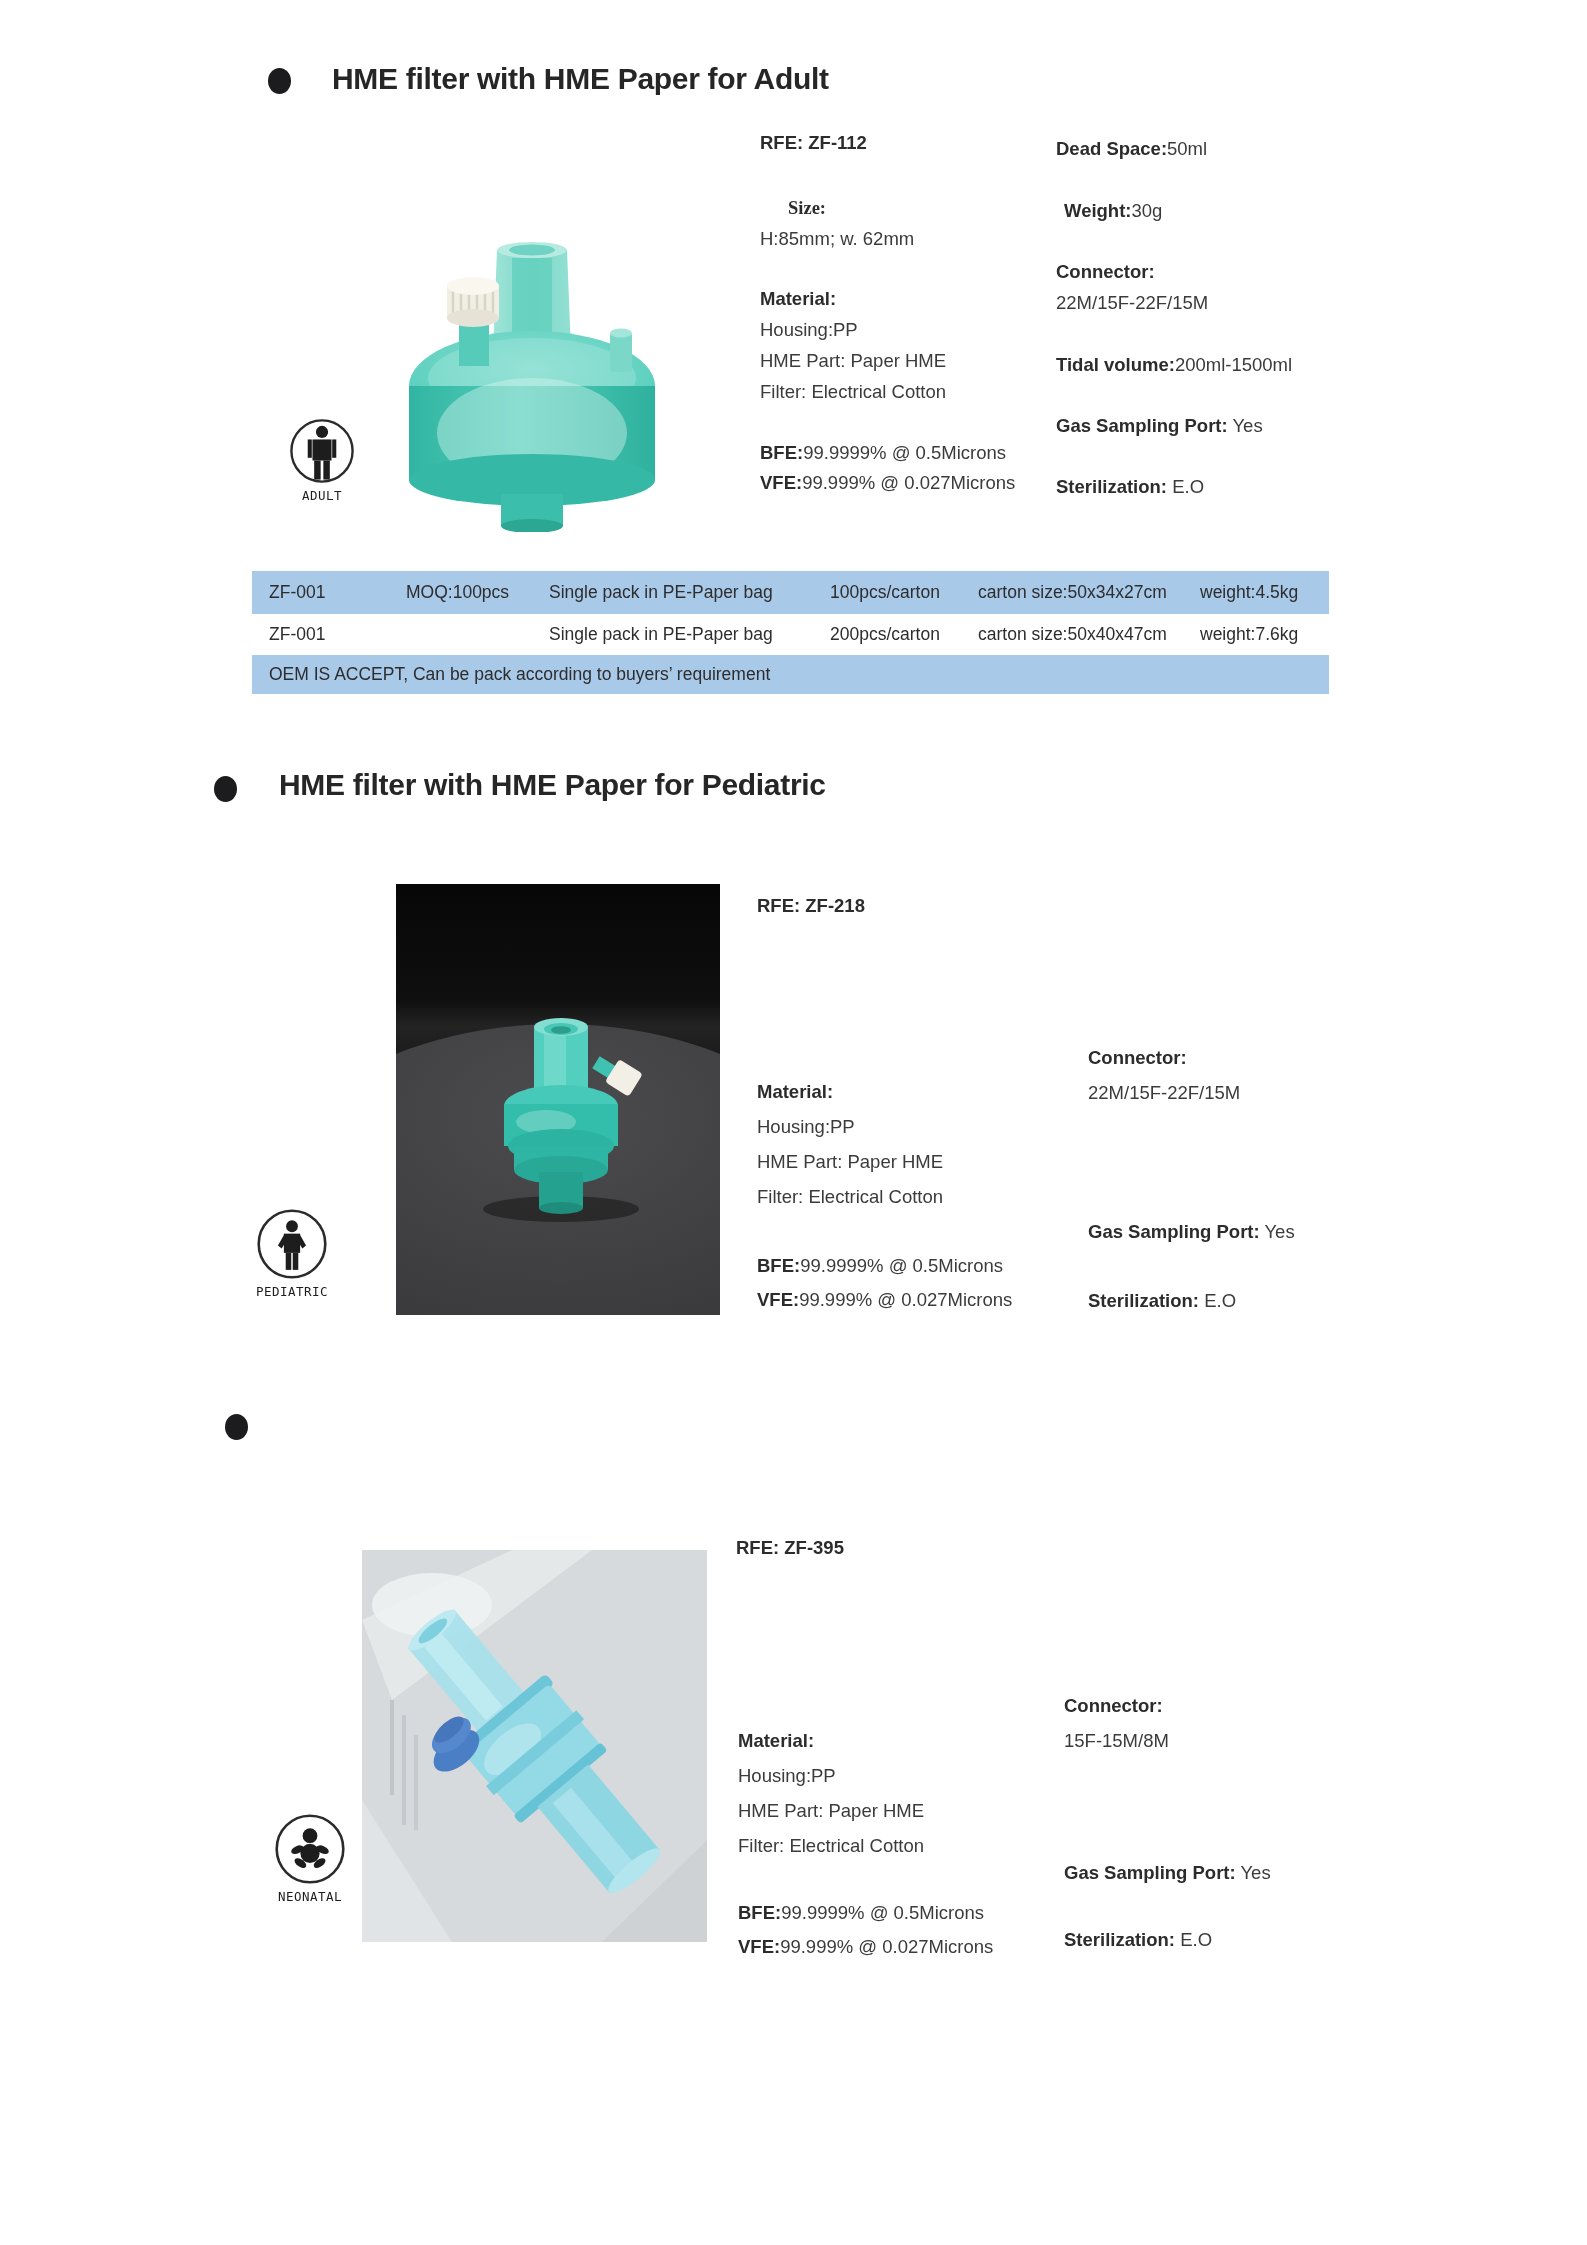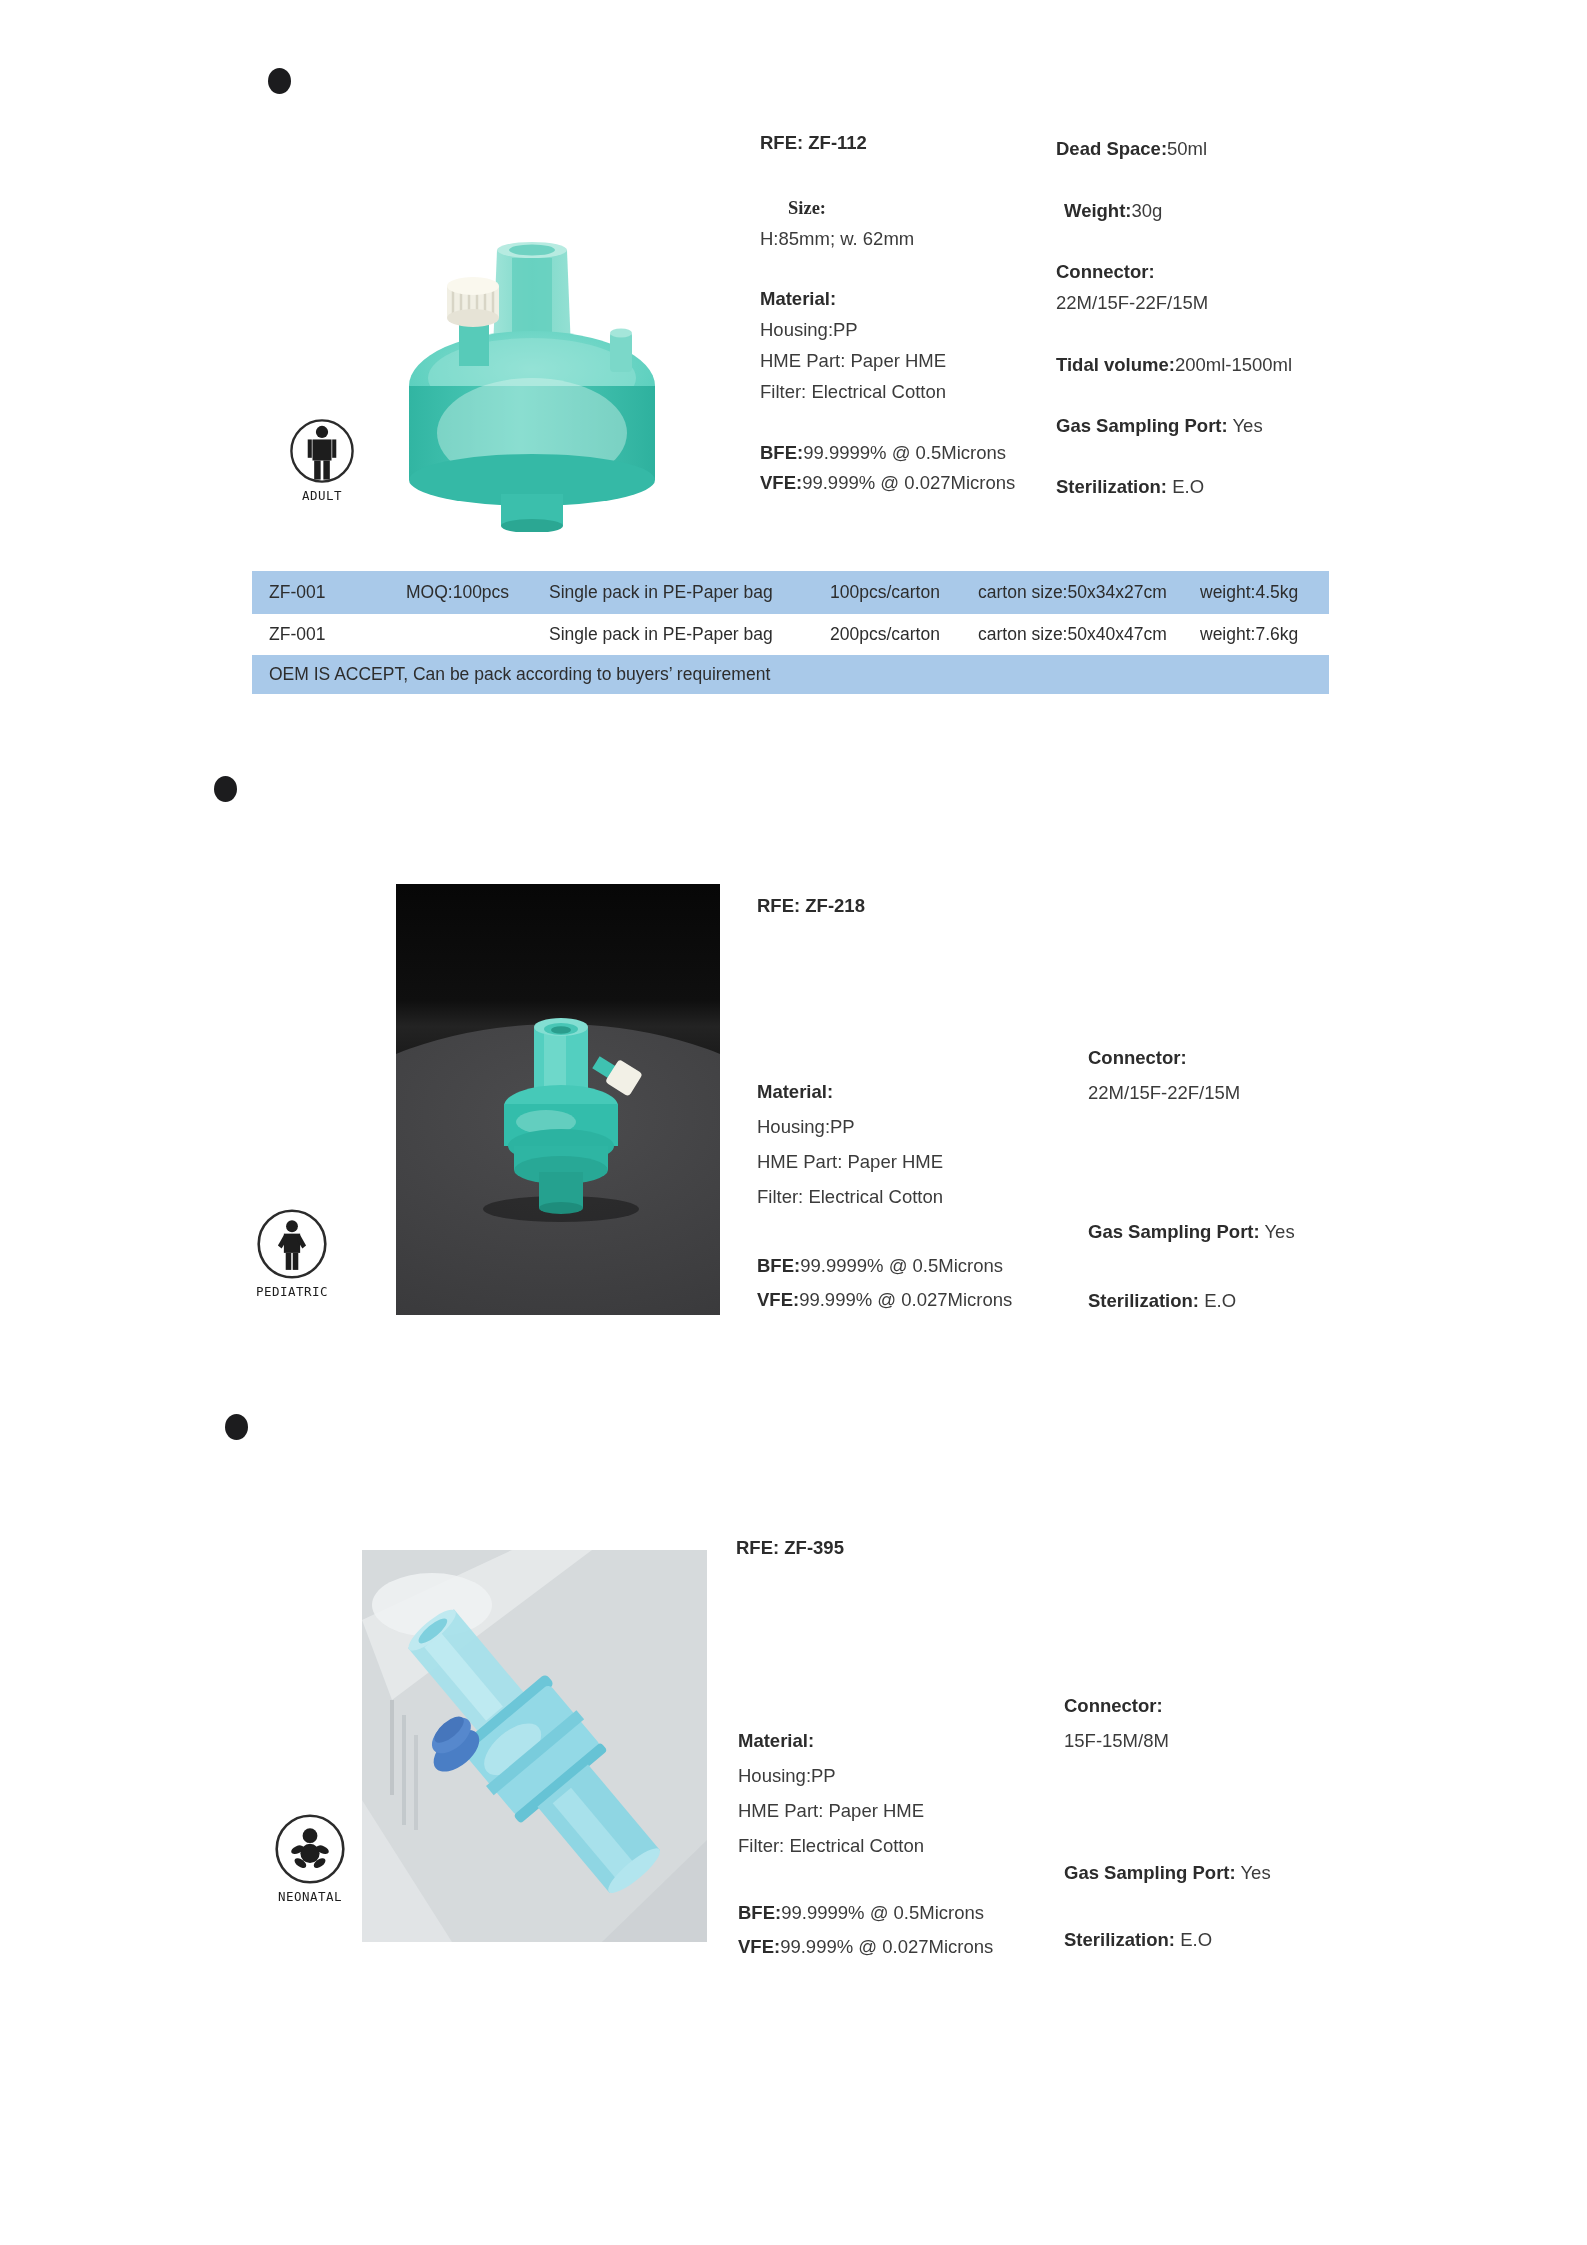--- a/index.html
+++ b/index.html
@@ -22,20 +22,21 @@
   .r3{height:39px;}
   .tc{position:absolute;top:0;height:100%;display:flex;align-items:center;white-space:pre;}
   .c0{left:17px;}.c1{left:120px;margin-left:34px;}.c2{left:297px;}.c3{left:578px;}.c4{left:726px;}.c5{left:948px;}
 </style>
 </head>
 <body>
 
 <div class="page">
 
   <div class="bullet" style="left:268px;top:68px;"></div>
+  <h1 class="heading" style="left:332px;top:62px;">HME filter with HME Paper for Adult</h1>
 
   <div class="photo" style="left:384px;top:228px;width:296px;height:304px;">
     <svg width="296" height="304" viewBox="0 0 296 304">
       <defs>
         <linearGradient id="aTop" x1="0" y1="0" x2="1" y2="0">
           <stop offset="0" stop-color="#9fe4d8"></stop>
             <stop offset="0.5" stop-color="#7cd8c9"></stop>
             <stop offset="1" stop-color="#93e0d3"></stop>
         </linearGradient>
         <linearGradient id="aBody" x1="0" y1="0" x2="1" y2="0">
@@ -124,20 +125,21 @@
       <span class="tc c3">200pcs/carton</span>
       <span class="tc c4">carton size:50x40x47cm</span>
       <span class="tc c5">weight:7.6kg</span>
     </div>
     <div class="trow blue r3">
       <span class="tc c0">OEM IS ACCEPT, Can be pack according to buyers’ requirement</span>
     </div>
   </div>
 
   <div class="bullet" style="left:214px;top:776px;"></div>
+  <h1 class="heading" style="left:279px;top:768px;">HME filter with HME Paper for Pediatric</h1>
 
   <div class="photo" style="left:396px;top:884px;width:324px;height:431px;">
     <svg width="324" height="431" viewBox="0 0 324 431">
       <defs>
         <linearGradient id="pBg" x1="0" y1="0" x2="0" y2="1">
           <stop offset="0" stop-color="#070707"></stop>
             <stop offset="0.27" stop-color="#0f0f0f"></stop>
           <stop offset="0.33" stop-color="#232323"></stop>
             <stop offset="0.5" stop-color="#101010"></stop>
           <stop offset="1" stop-color="#0a0a0a"></stop>

